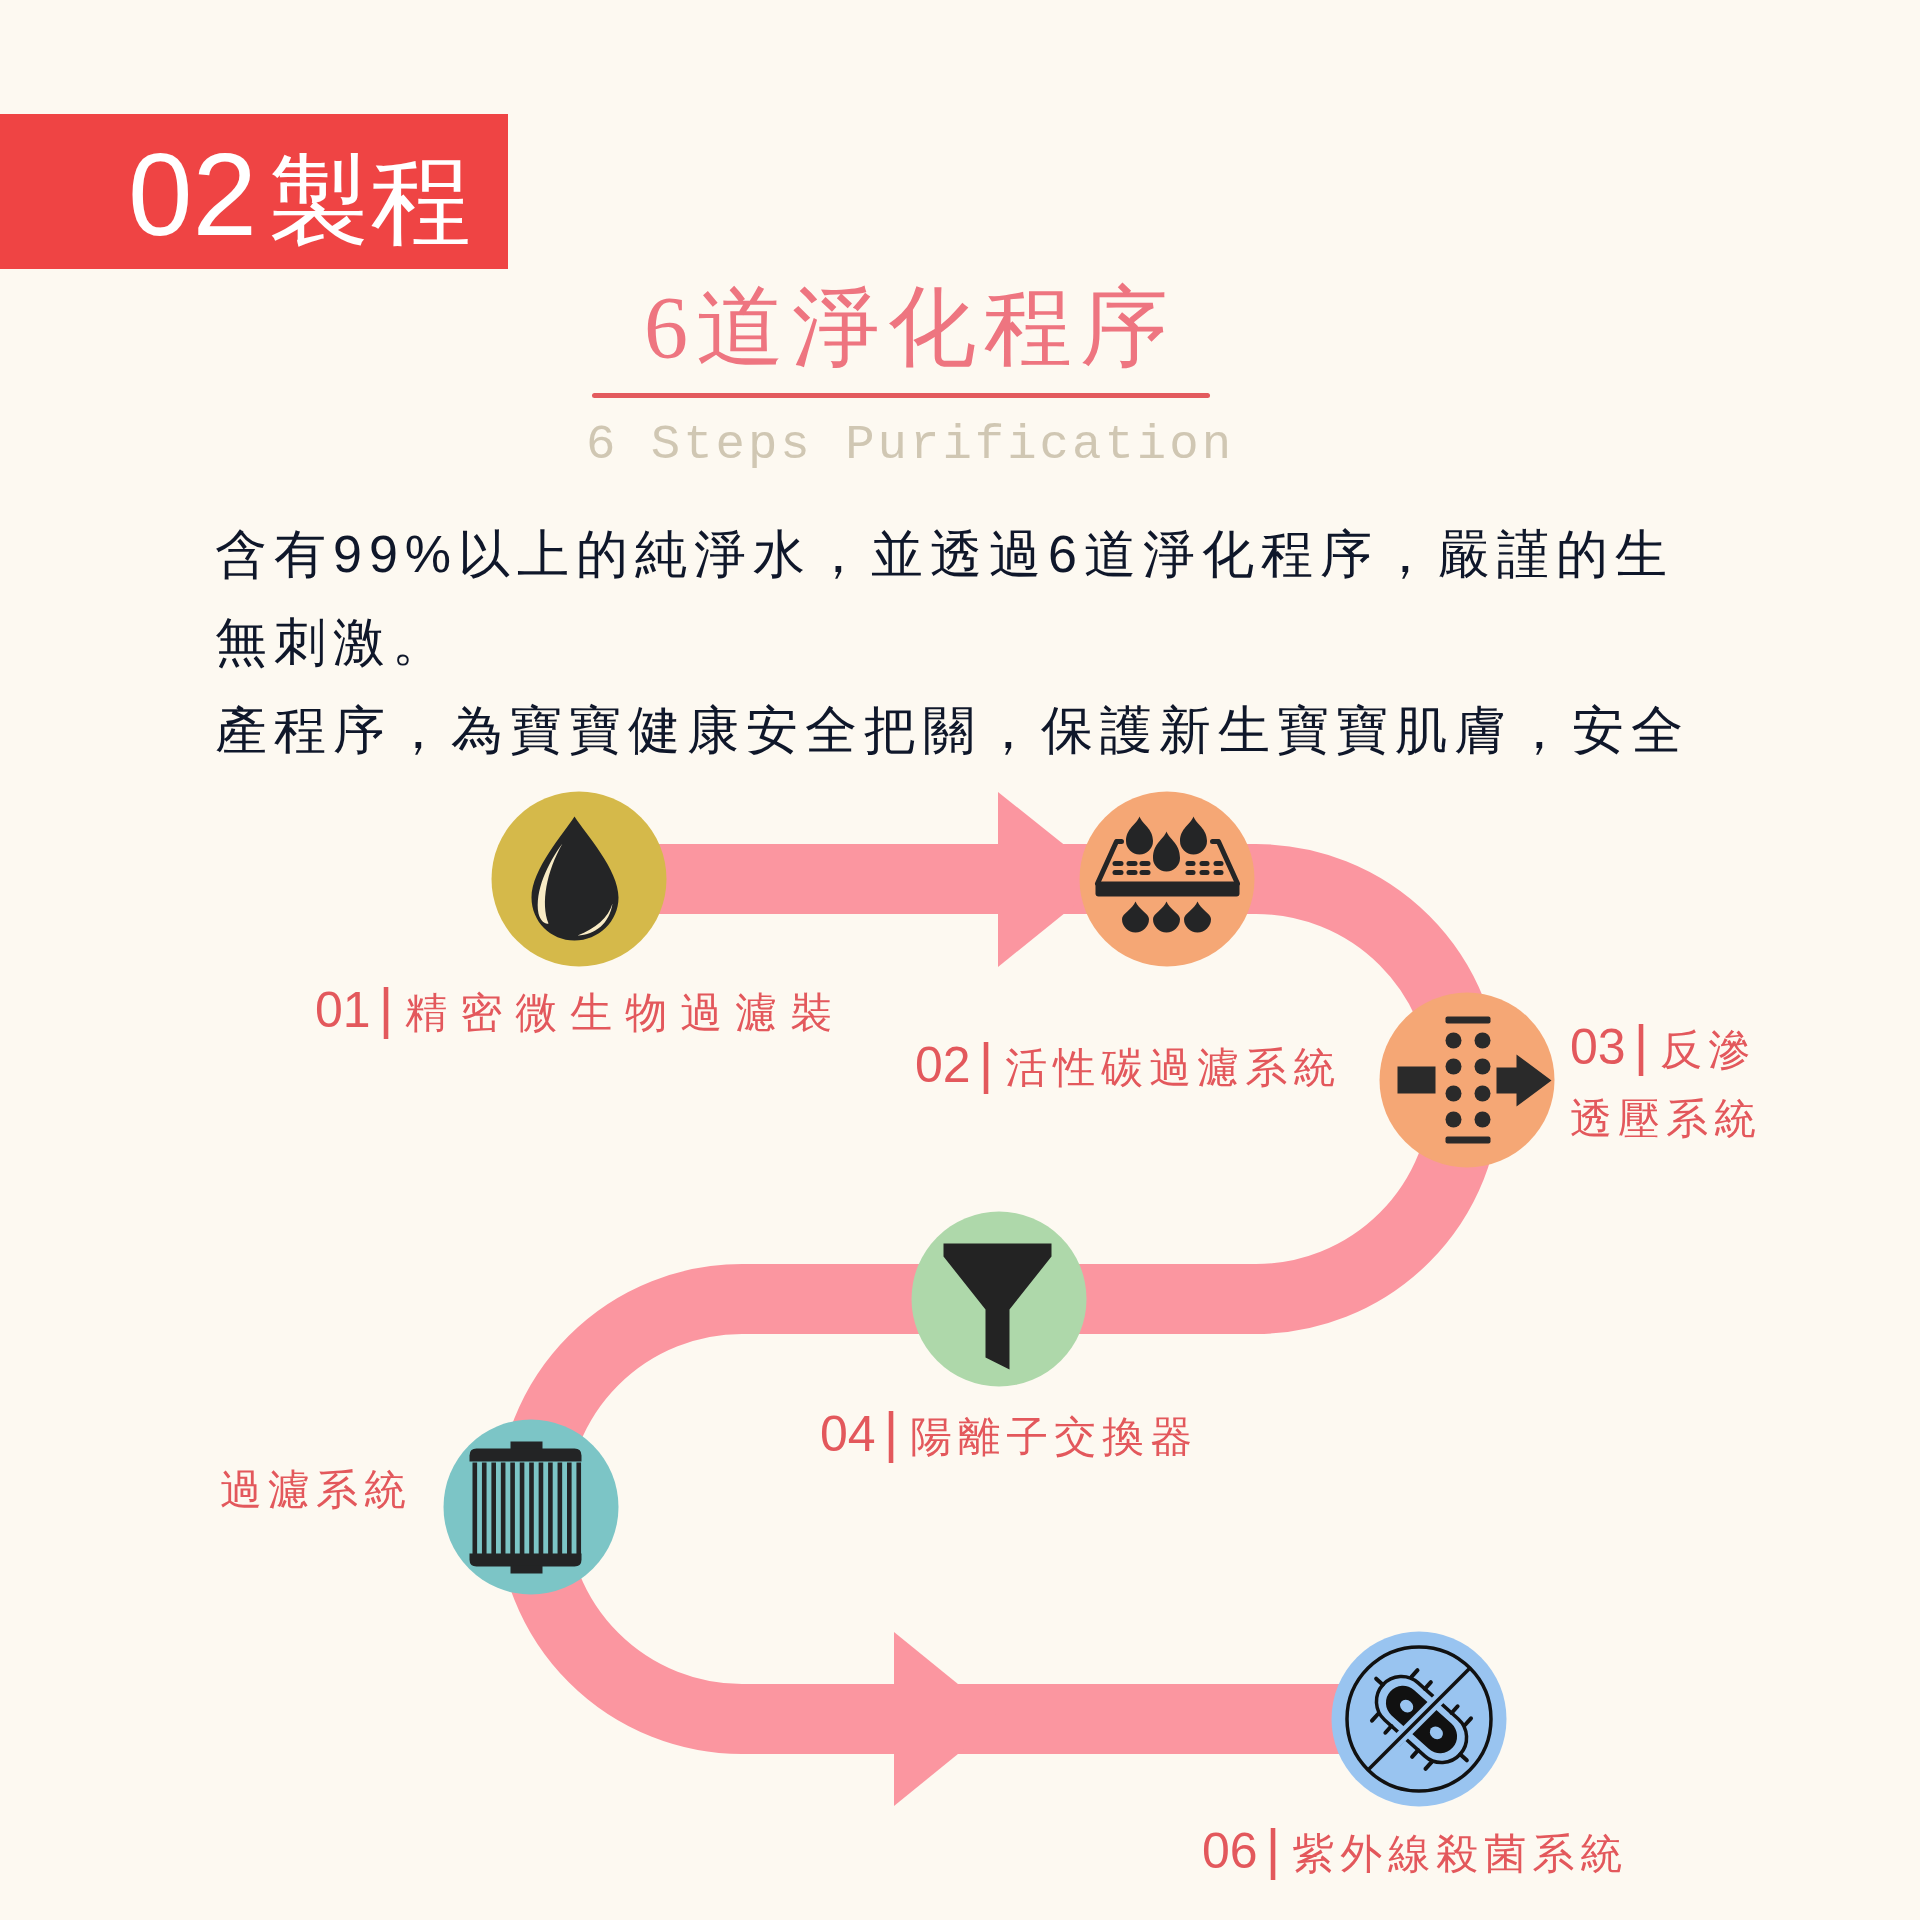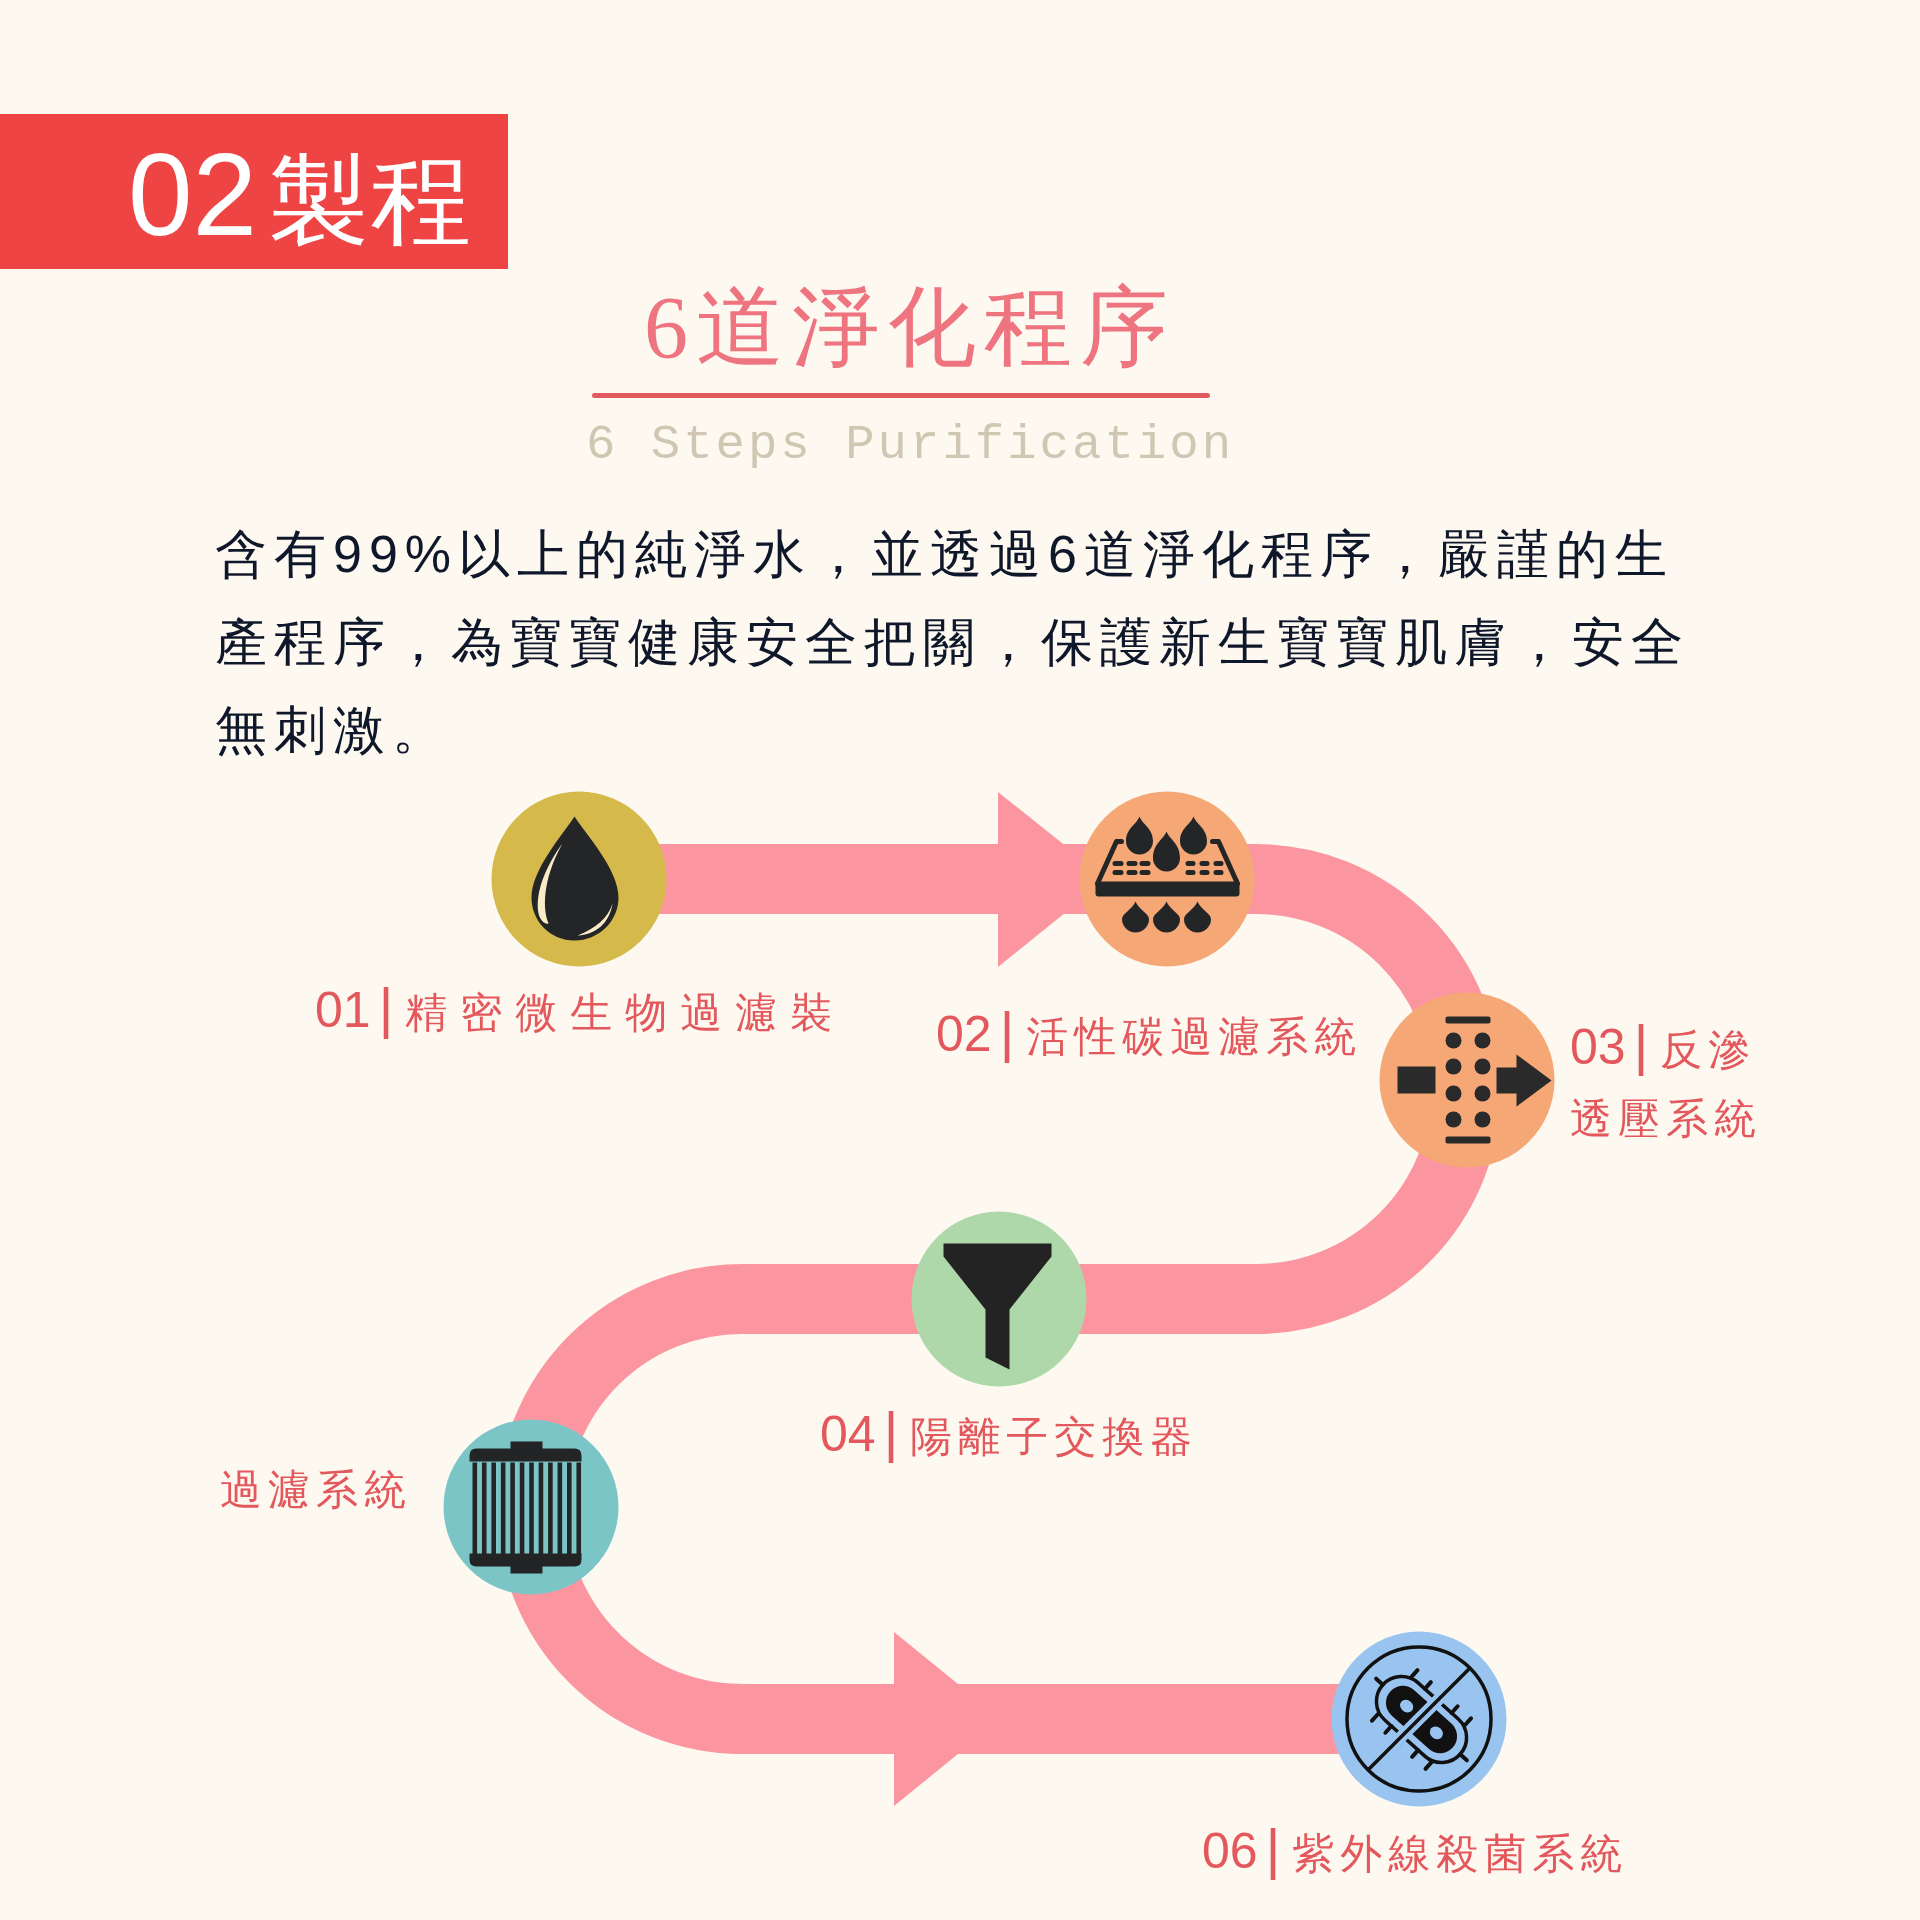--- a/index.html
+++ b/index.html
@@ -59,22 +59,22 @@
 <div class="badge">
   <div class="badge-text"><span class="badge-num">02</span><span class="badge-word">製程</span></div>
 </div>
 
 <div class="title">6道淨化程序</div>
 <div class="underline"></div>
 <div class="subtitle">6 Steps Purification</div>
 
 <div class="intro">
   <div class="intro-line">含有99%以上的純淨水，並透過6道淨化程序，嚴謹的生</div>
+  <div class="intro-line">無刺激。</div>
   <div class="intro-line">產程序，為寶寶健康安全把關，保護新生寶寶肌膚，安全</div>
-  <div class="intro-line">無刺激。</div>
 </div>
 
 <svg class="diagram" width="1920" height="1920" viewBox="0 0 1920 1920">
   <path d="M579 879 H1256 A210 210 0 0 1 1256 1299 H742 A210 210 0 0 0 742 1719 H1419" fill="none" stroke="#fb96a0" stroke-width="70"></path>
   <polygon points="998,792 1107,879 998,967" fill="#fb96a0"></polygon>
   <polygon points="894,1632 1001,1719 894,1806" fill="#fb96a0"></polygon>
 
   <g transform="translate(491.5 791.5)">
     <circle cx="87.5" cy="87.5" r="87.5" fill="#d5b94a"></circle>
     <g fill="#242526">
@@ -185,21 +185,21 @@
       <line x1="139" y1="36" x2="36" y2="139" stroke="#111111" stroke-width="3.5"></line>
       <circle cx="87.5" cy="87.5" r="72" fill="none" stroke="#111111" stroke-width="3.5"></circle>
     </g>
   </g>
 </svg>
 
 <div class="step-label" style="left:315px;top:980px;">
   <div class="step-line"><span class="step-num">01</span><span class="step-sep">|</span><span class="step-text" style="letter-spacing:13px;">精密微生物過濾裝</span></div>
 </div>
 
-<div class="step-label" style="left:915px;top:1004px;margin-left:21px;">
+<div class="step-label" style="left:915px;top:1035px;">
   <div class="step-line"><span class="step-num">02</span><span class="step-sep">|</span><span class="step-text">活性碳過濾系統</span></div>
 </div>
 
 <div class="step-label" style="left:1570px;top:1017px;">
   <div class="step-line"><span class="step-num">03</span><span class="step-sep">|</span><span class="step-text">反滲</span></div>
   <div class="step-line" style="margin-top:9px;"><span class="step-text">透壓系統</span></div>
 </div>
 
 <div class="step-label" style="left:820px;top:1404px;">
   <div class="step-line"><span class="step-num">04</span><span class="step-sep">|</span><span class="step-text">陽離子交換器</span></div>

